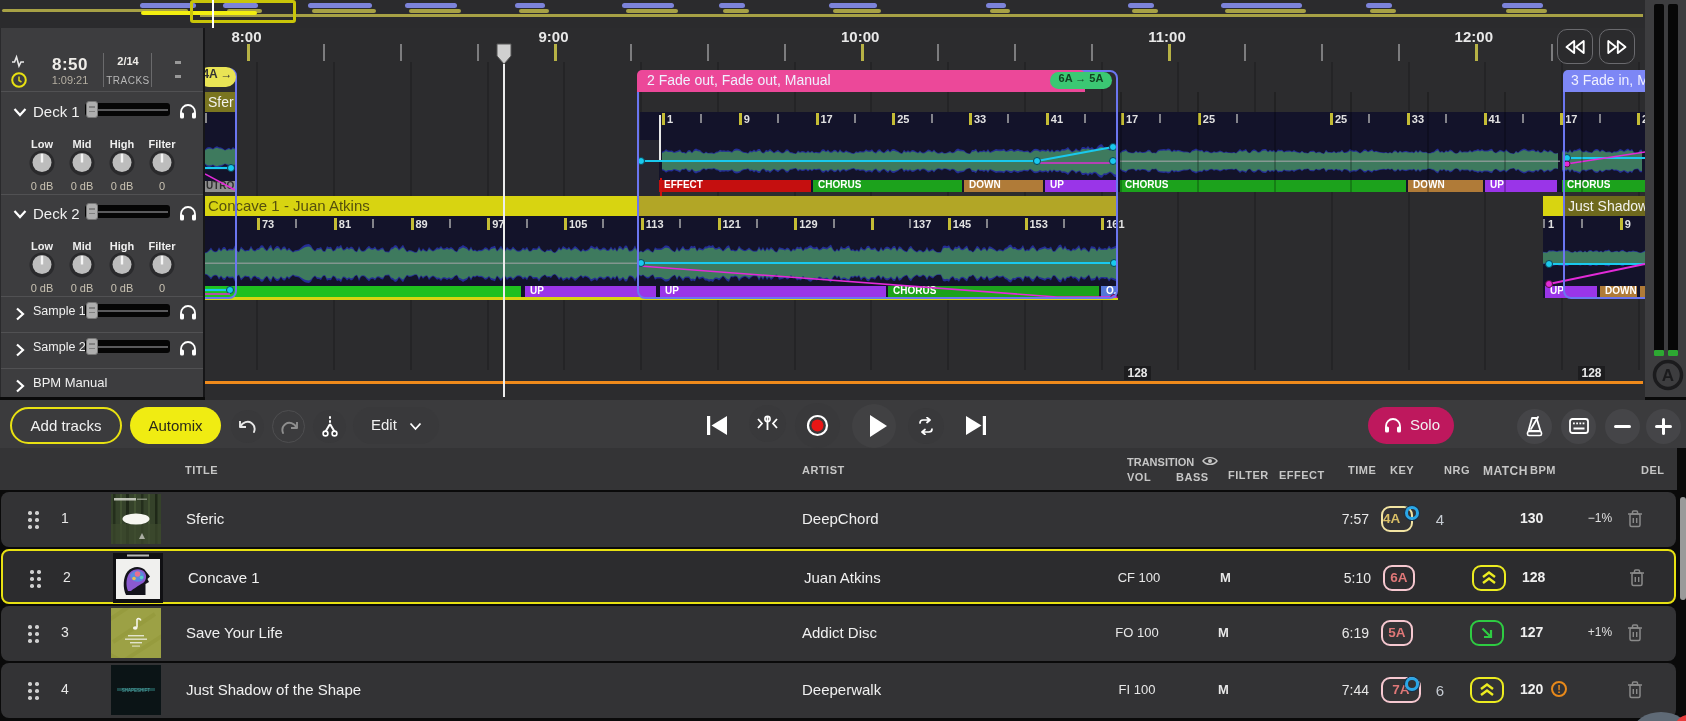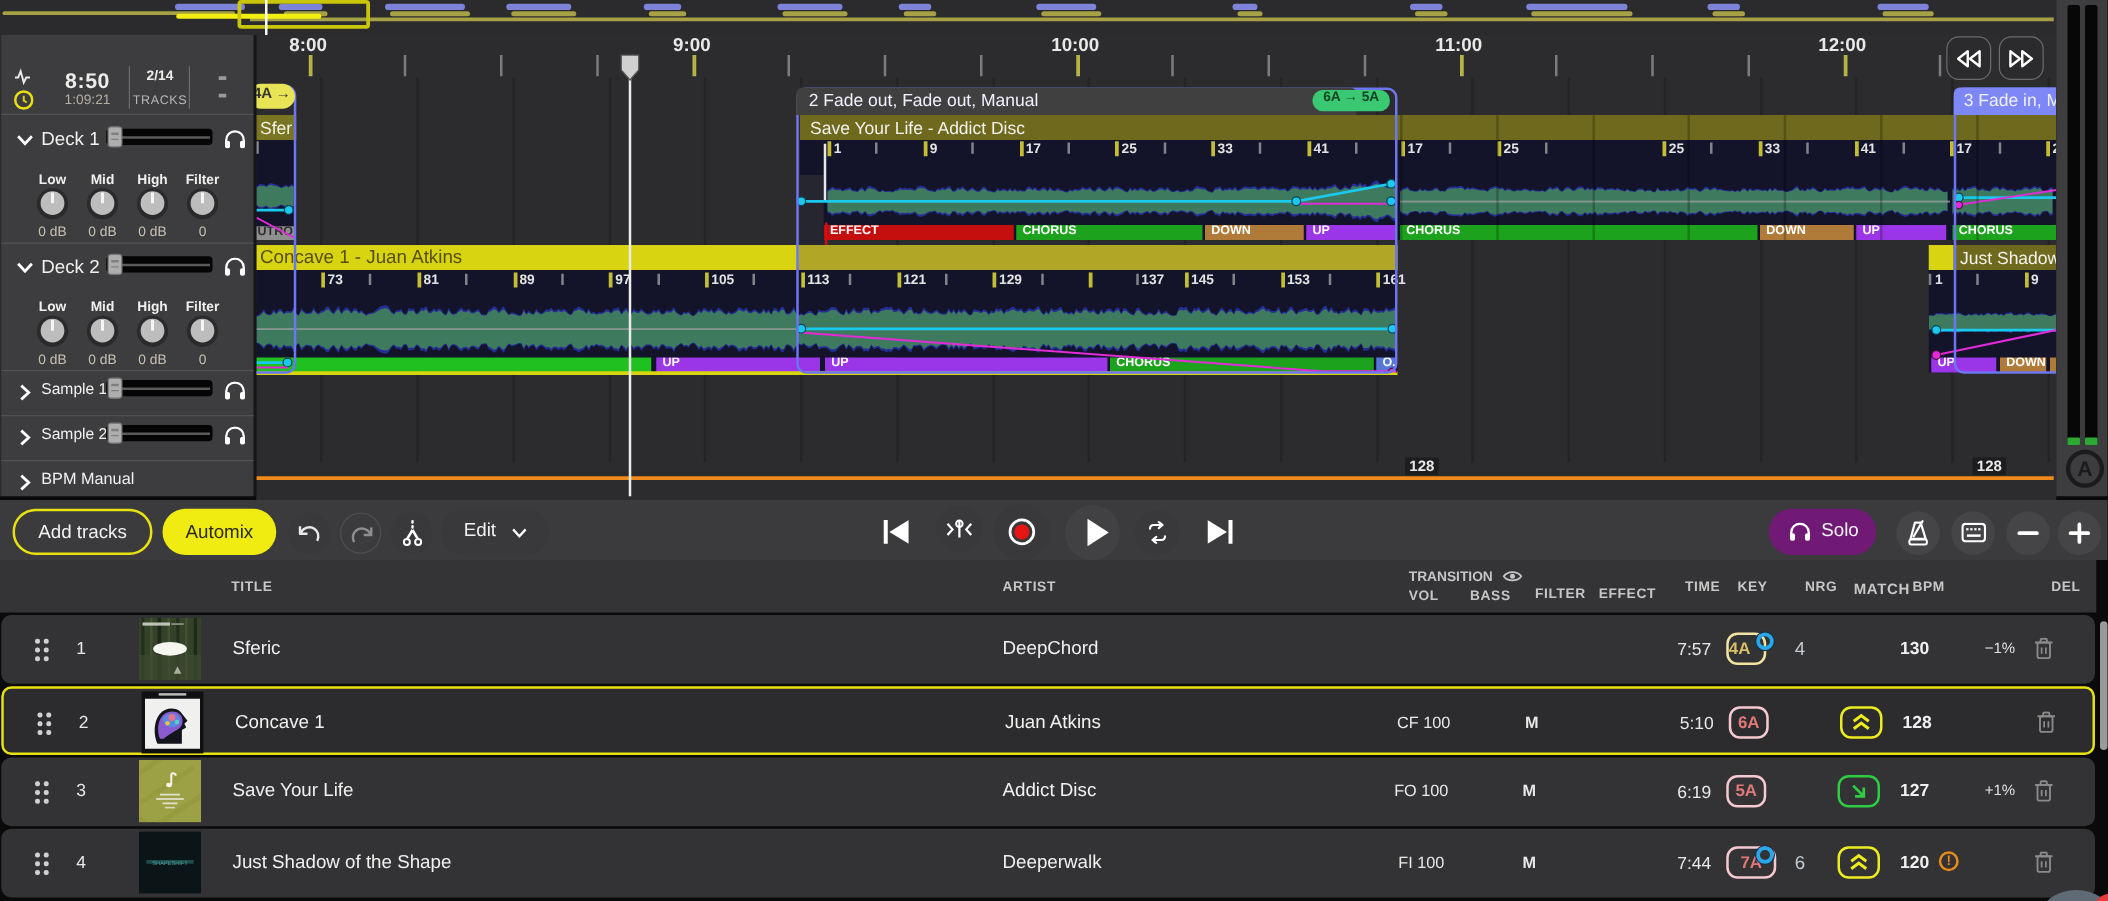--- a/index.html
+++ b/index.html
@@ -76,23 +76,20 @@
     <div class="a" style="left:732.2px;top:16px;width:2px;height:17px;background:#7c7c7e"></div>
     <div class="a" style="left:809.0px;top:16px;width:2px;height:17px;background:#7c7c7e"></div>
     <div class="a" style="left:885.8px;top:16px;width:2px;height:17px;background:#7c7c7e"></div>
     <div class="a" style="left:962.5px;top:16px;width:3px;height:17px;background:#b7b245"></div>
     <div class="a" style="left:1039.2px;top:16px;width:2px;height:17px;background:#7c7c7e"></div>
     <div class="a" style="left:1116.0px;top:16px;width:2px;height:17px;background:#7c7c7e"></div>
     <div class="a" style="left:1192.8px;top:16px;width:2px;height:17px;background:#7c7c7e"></div>
     <div class="a" style="left:1269.5px;top:16px;width:3px;height:17px;background:#b7b245"></div>
     <div class="a" style="left:1346.2px;top:16px;width:2px;height:17px;background:#7c7c7e"></div>
     <div class="a" style="left:1423.0px;top:16px;width:2px;height:17px;background:#7c7c7e"></div>
-    <div class="a" style="left:435px;top:64px;width:1005px;height:20px;background:#6e691d;overflow:hidden">
-      <div class="a" style="left:8px;top:2px;font-size:14px;color:#f2f2ee">Save Your Life - Addict Disc</div>
-    </div>
     <div class="a" style="left:435px;top:84px;width:1005px;height:80px;background:#13132a"></div>
     <svg class="a" style="left:435px;top:84px" width="1005" height="80" viewBox="0 0 1005 80">
       <polygon points="22.0,39.8 24.0,39.0 26.0,37.2 28.0,38.6 30.0,38.8 32.0,38.5 34.0,40.1 36.0,39.2 38.0,38.5 40.0,37.6 42.0,40.2 44.0,40.1 46.0,41.0 48.0,38.3 50.0,38.0 52.0,40.5 54.0,37.4 56.0,36.6 58.0,37.6 60.0,38.1 62.0,40.1 64.0,41.3 66.0,39.5 68.0,40.9 70.0,40.8 72.0,40.6 74.0,41.3 76.0,39.8 78.0,39.4 80.0,37.7 82.0,38.5 84.0,38.2 86.0,38.7 88.0,38.2 90.0,38.9 92.0,39.8 94.0,37.2 96.0,36.4 98.0,36.8 100.0,37.4 102.0,39.2 104.0,40.1 106.0,40.2 108.0,41.1 110.0,38.5 112.0,39.2 114.0,37.6 116.0,39.0 118.0,37.1 120.0,37.0 122.0,40.4 124.0,40.6 126.0,37.7 128.0,38.7 130.0,36.9 132.0,38.7 134.0,40.6 136.0,38.9 138.0,37.8 140.0,39.5 142.0,40.8 144.0,40.2 146.0,37.4 148.0,37.4 150.0,40.0 152.0,40.3 154.0,41.0 156.0,41.4 158.0,38.4 160.0,40.1 162.0,39.0 164.0,39.2 166.0,40.3 168.0,38.4 170.0,40.3 172.0,38.8 174.0,40.5 176.0,39.7 178.0,40.3 180.0,40.3 182.0,37.4 184.0,37.2 186.0,39.2 188.0,37.5 190.0,39.7 192.0,39.6 194.0,37.7 196.0,38.0 198.0,40.3 200.0,37.3 202.0,39.6 204.0,40.1 206.0,38.2 208.0,39.4 210.0,39.9 212.0,41.0 214.0,41.2 216.0,39.3 218.0,40.1 220.0,38.9 222.0,39.4 224.0,39.3 226.0,37.2 228.0,38.5 230.0,38.5 232.0,37.3 234.0,39.7 236.0,40.6 238.0,37.8 240.0,37.3 242.0,39.5 244.0,40.4 246.0,38.4 248.0,37.0 250.0,39.6 252.0,37.3 254.0,36.9 256.0,37.9 258.0,38.9 260.0,40.6 262.0,41.3 264.0,37.8 266.0,39.7 268.0,38.3 270.0,39.7 272.0,37.9 274.0,38.2 276.0,39.6 278.0,40.5 280.0,38.5 282.0,40.6 284.0,40.5 286.0,39.2 288.0,37.6 290.0,38.1 292.0,39.6 294.0,37.4 296.0,39.7 298.0,41.1 300.0,40.5 302.0,39.6 304.0,40.9 306.0,40.9 308.0,40.1 310.0,39.0 312.0,40.5 314.0,40.0 316.0,37.6 318.0,36.6 320.0,37.6 322.0,37.8 324.0,38.2 326.0,40.2 328.0,41.2 330.0,41.6 332.0,38.1 334.0,37.9 336.0,36.7 338.0,40.2 340.0,38.8 342.0,39.0 344.0,38.0 346.0,39.4 348.0,37.0 350.0,40.1 352.0,39.1 354.0,38.0 356.0,37.0 358.0,37.4 360.0,37.6 362.0,37.4 364.0,36.8 366.0,38.9 368.0,38.2 370.0,37.1 372.0,36.9 374.0,38.7 376.0,37.7 378.0,37.1 380.0,38.1 382.0,38.2 384.0,39.2 386.0,38.7 388.0,38.4 390.0,40.5 392.0,38.8 394.0,36.9 396.0,36.7 398.0,37.2 400.0,38.6 402.0,37.6 404.0,37.8 406.0,38.4 408.0,36.8 410.0,39.5 412.0,37.3 414.0,39.8 416.0,37.9 418.0,37.8 420.0,38.9 422.0,36.9 424.0,37.2 426.0,36.6 428.0,34.9 430.0,37.5 432.0,39.5 434.0,38.6 436.0,36.3 438.0,38.0 440.0,38.6 442.0,34.9 444.0,35.0 446.0,36.1 448.0,33.9 450.0,36.2 452.0,35.0 454.0,37.1 456.0,36.4 458.0,34.0 460.0,32.6 462.0,32.3 464.0,35.0 466.0,34.7 468.0,36.1 470.0,37.6 472.0,36.0 474.0,33.6 476.0,32.8 476.0,65.2 474.0,64.4 472.0,62.0 470.0,60.4 468.0,61.9 466.0,63.3 464.0,63.0 462.0,65.7 460.0,65.4 458.0,64.0 456.0,61.6 454.0,60.9 452.0,63.0 450.0,61.8 448.0,64.1 446.0,61.9 444.0,63.0 442.0,63.1 440.0,59.4 438.0,60.0 436.0,61.7 434.0,59.4 432.0,58.5 430.0,60.5 428.0,63.1 426.0,61.4 424.0,60.8 422.0,61.1 420.0,59.1 418.0,60.2 416.0,60.1 414.0,58.2 412.0,60.7 410.0,58.5 408.0,61.2 406.0,59.6 404.0,60.2 402.0,60.4 400.0,59.4 398.0,60.8 396.0,61.3 394.0,61.1 392.0,59.2 390.0,57.5 388.0,59.6 386.0,59.3 384.0,58.8 382.0,59.8 380.0,59.9 378.0,60.9 376.0,60.3 374.0,59.3 372.0,61.1 370.0,60.9 368.0,59.8 366.0,59.1 364.0,61.2 362.0,60.6 360.0,60.4 358.0,60.6 356.0,61.0 354.0,60.0 352.0,58.9 350.0,57.9 348.0,61.0 346.0,58.6 344.0,60.0 342.0,59.0 340.0,59.2 338.0,57.8 336.0,61.3 334.0,60.1 332.0,59.9 330.0,56.4 328.0,56.8 326.0,57.8 324.0,59.8 322.0,60.2 320.0,60.4 318.0,61.4 316.0,60.4 314.0,58.0 312.0,57.5 310.0,59.0 308.0,57.9 306.0,57.1 304.0,57.1 302.0,58.4 300.0,57.5 298.0,56.9 296.0,58.3 294.0,60.6 292.0,58.4 290.0,59.9 288.0,60.4 286.0,58.8 284.0,57.5 282.0,57.4 280.0,59.5 278.0,57.5 276.0,58.4 274.0,59.8 272.0,60.1 270.0,58.3 268.0,59.7 266.0,58.3 264.0,60.2 262.0,56.7 260.0,57.4 258.0,59.1 256.0,60.1 254.0,61.1 252.0,60.7 250.0,58.4 248.0,61.0 246.0,59.6 244.0,57.6 242.0,58.5 240.0,60.7 238.0,60.2 236.0,57.4 234.0,58.3 232.0,60.7 230.0,59.5 228.0,59.5 226.0,60.8 224.0,58.7 222.0,58.6 220.0,59.1 218.0,57.9 216.0,58.7 214.0,56.8 212.0,57.0 210.0,58.1 208.0,58.6 206.0,59.8 204.0,57.9 202.0,58.4 200.0,60.7 198.0,57.7 196.0,60.0 194.0,60.3 192.0,58.4 190.0,58.3 188.0,60.5 186.0,58.8 184.0,60.8 182.0,60.6 180.0,57.7 178.0,57.7 176.0,58.3 174.0,57.5 172.0,59.2 170.0,57.7 168.0,59.6 166.0,57.7 164.0,58.8 162.0,59.0 160.0,57.9 158.0,59.6 156.0,56.6 154.0,57.0 152.0,57.7 150.0,58.0 148.0,60.6 146.0,60.6 144.0,57.8 142.0,57.2 140.0,58.5 138.0,60.2 136.0,59.1 134.0,57.4 132.0,59.3 130.0,61.1 128.0,59.3 126.0,60.3 124.0,57.4 122.0,57.6 120.0,61.0 118.0,60.9 116.0,59.0 114.0,60.4 112.0,58.8 110.0,59.5 108.0,56.9 106.0,57.8 104.0,57.9 102.0,58.8 100.0,60.6 98.0,61.2 96.0,61.6 94.0,60.8 92.0,58.2 90.0,59.1 88.0,59.8 86.0,59.3 84.0,59.8 82.0,59.5 80.0,60.3 78.0,58.6 76.0,58.2 74.0,56.7 72.0,57.4 70.0,57.2 68.0,57.1 66.0,58.5 64.0,56.7 62.0,57.9 60.0,59.9 58.0,60.4 56.0,61.4 54.0,60.6 52.0,57.5 50.0,60.0 48.0,59.7 46.0,57.0 44.0,57.9 42.0,57.8 40.0,60.4 38.0,59.5 36.0,58.8 34.0,57.9 32.0,59.5 30.0,59.2 28.0,59.4 26.0,60.8 24.0,59.0 22.0,58.2" fill="#242e96"></polygon>
       <polygon points="22.0,41.1 24.0,40.3 26.0,39.0 28.0,39.9 30.0,40.1 32.0,39.9 34.0,41.0 36.0,40.4 38.0,39.9 40.0,39.3 42.0,41.0 44.0,41.1 46.0,41.7 48.0,39.8 50.0,39.5 52.0,41.3 54.0,39.2 56.0,38.5 58.0,39.2 60.0,39.5 62.0,40.9 64.0,41.8 66.0,40.7 68.0,41.6 70.0,41.6 72.0,41.4 74.0,42.0 76.0,40.9 78.0,40.6 80.0,39.4 82.0,39.9 84.0,39.7 86.0,40.0 88.0,39.7 90.0,40.1 92.0,40.8 94.0,39.0 96.0,38.4 98.0,38.6 100.0,39.0 102.0,40.3 104.0,41.0 106.0,41.1 108.0,41.7 110.0,40.0 112.0,40.4 114.0,39.3 116.0,40.2 118.0,38.9 120.0,38.7 122.0,41.1 124.0,41.4 126.0,39.4 128.0,40.0 130.0,38.8 132.0,40.0 134.0,41.3 136.0,40.2 138.0,39.4 140.0,40.6 142.0,41.5 144.0,41.1 146.0,39.2 148.0,39.1 150.0,40.9 152.0,41.2 154.0,41.7 156.0,42.0 158.0,40.0 160.0,41.0 162.0,40.3 164.0,40.4 166.0,41.2 168.0,39.9 170.0,41.1 172.0,40.1 174.0,41.3 176.0,40.8 178.0,41.2 180.0,41.2 182.0,39.2 184.0,39.0 186.0,40.3 188.0,39.1 190.0,40.7 192.0,40.7 194.0,39.3 196.0,39.5 198.0,41.1 200.0,39.1 202.0,40.6 204.0,41.0 206.0,39.7 208.0,40.5 210.0,40.9 212.0,41.7 214.0,41.9 216.0,40.6 218.0,41.1 220.0,40.2 222.0,40.6 224.0,40.5 226.0,39.0 228.0,39.8 230.0,39.9 232.0,39.0 234.0,40.7 236.0,41.4 238.0,39.4 240.0,39.0 242.0,40.5 244.0,41.2 246.0,39.9 248.0,38.8 250.0,40.6 252.0,39.0 254.0,38.7 256.0,39.4 258.0,40.1 260.0,41.3 262.0,41.9 264.0,39.5 266.0,40.7 268.0,39.8 270.0,40.8 272.0,39.5 274.0,39.7 276.0,40.6 278.0,41.3 280.0,39.9 282.0,41.3 284.0,41.4 286.0,40.4 288.0,39.3 290.0,39.6 292.0,40.6 294.0,39.1 296.0,40.7 298.0,41.7 300.0,41.4 302.0,40.8 304.0,41.7 306.0,41.6 308.0,41.1 310.0,40.3 312.0,41.3 314.0,41.0 316.0,39.4 318.0,38.5 320.0,39.2 322.0,39.3 324.0,39.6 326.0,41.0 328.0,41.8 330.0,42.1 332.0,39.7 334.0,39.5 336.0,38.6 338.0,41.0 340.0,40.1 342.0,40.2 344.0,39.5 346.0,40.5 348.0,38.9 350.0,41.0 352.0,40.3 354.0,39.6 356.0,38.8 358.0,39.0 360.0,39.2 362.0,39.0 364.0,38.6 366.0,40.1 368.0,39.6 370.0,38.9 372.0,38.7 374.0,39.9 376.0,39.3 378.0,38.8 380.0,39.5 382.0,39.6 384.0,40.3 386.0,40.0 388.0,39.8 390.0,41.3 392.0,40.2 394.0,38.8 396.0,38.6 398.0,38.8 400.0,39.9 402.0,39.1 404.0,39.3 406.0,39.7 408.0,38.5 410.0,40.4 412.0,38.9 414.0,40.6 416.0,39.3 418.0,39.2 420.0,39.9 422.0,38.6 424.0,38.7 426.0,38.3 428.0,37.0 430.0,38.8 432.0,40.2 434.0,39.6 436.0,38.1 438.0,39.1 440.0,39.6 442.0,37.0 444.0,36.9 446.0,37.6 448.0,36.2 450.0,37.7 452.0,36.9 454.0,38.3 456.0,37.9 458.0,36.2 460.0,35.1 462.0,34.8 464.0,36.7 466.0,36.6 468.0,37.6 470.0,38.6 472.0,37.6 474.0,35.9 476.0,35.3 476.0,62.7 474.0,62.1 472.0,60.4 470.0,59.4 468.0,60.4 466.0,61.4 464.0,61.3 462.0,63.2 460.0,62.9 458.0,61.8 456.0,60.1 454.0,59.7 452.0,61.1 450.0,60.3 448.0,61.8 446.0,60.4 444.0,61.1 442.0,61.0 440.0,58.4 438.0,58.9 436.0,59.9 434.0,58.4 432.0,57.8 430.0,59.2 428.0,61.0 426.0,59.7 424.0,59.3 422.0,59.4 420.0,58.1 418.0,58.8 416.0,58.7 414.0,57.4 412.0,59.1 410.0,57.6 408.0,59.5 406.0,58.3 404.0,58.7 402.0,58.9 400.0,58.1 398.0,59.2 396.0,59.4 394.0,59.2 392.0,57.8 390.0,56.7 388.0,58.2 386.0,58.0 384.0,57.7 382.0,58.4 380.0,58.5 378.0,59.2 376.0,58.7 374.0,58.1 372.0,59.3 370.0,59.1 368.0,58.4 366.0,57.9 364.0,59.4 362.0,59.0 360.0,58.8 358.0,59.0 356.0,59.2 354.0,58.4 352.0,57.7 350.0,57.0 348.0,59.1 346.0,57.5 344.0,58.5 342.0,57.8 340.0,57.9 338.0,57.0 336.0,59.4 334.0,58.5 332.0,58.3 330.0,55.9 328.0,56.2 326.0,57.0 324.0,58.4 322.0,58.7 320.0,58.8 318.0,59.5 316.0,58.6 314.0,57.0 312.0,56.7 310.0,57.7 308.0,56.9 306.0,56.4 304.0,56.3 302.0,57.2 300.0,56.6 298.0,56.3 296.0,57.3 294.0,58.9 292.0,57.4 290.0,58.4 288.0,58.7 286.0,57.6 284.0,56.6 282.0,56.7 280.0,58.1 278.0,56.7 276.0,57.4 274.0,58.3 272.0,58.5 270.0,57.2 268.0,58.2 266.0,57.3 264.0,58.5 262.0,56.1 260.0,56.7 258.0,57.9 256.0,58.6 254.0,59.3 252.0,59.0 250.0,57.4 248.0,59.2 246.0,58.1 244.0,56.8 242.0,57.5 240.0,59.0 238.0,58.6 236.0,56.6 234.0,57.3 232.0,59.0 230.0,58.1 228.0,58.2 226.0,59.0 224.0,57.5 222.0,57.4 220.0,57.8 218.0,56.9 216.0,57.4 214.0,56.1 212.0,56.3 210.0,57.1 208.0,57.5 206.0,58.3 204.0,57.0 202.0,57.4 200.0,58.9 198.0,56.9 196.0,58.5 194.0,58.7 192.0,57.3 190.0,57.3 188.0,58.9 186.0,57.7 184.0,59.0 182.0,58.8 180.0,56.8 178.0,56.8 176.0,57.2 174.0,56.7 172.0,57.9 170.0,56.9 168.0,58.1 166.0,56.8 164.0,57.6 162.0,57.7 160.0,57.0 158.0,58.0 156.0,56.0 154.0,56.3 152.0,56.8 150.0,57.1 148.0,58.9 146.0,58.8 144.0,56.9 142.0,56.5 140.0,57.4 138.0,58.6 136.0,57.8 134.0,56.7 132.0,58.0 130.0,59.2 128.0,58.0 126.0,58.6 124.0,56.6 122.0,56.9 120.0,59.3 118.0,59.1 116.0,57.8 114.0,58.7 112.0,57.6 110.0,58.0 108.0,56.3 106.0,56.9 104.0,57.0 102.0,57.7 100.0,59.0 98.0,59.4 96.0,59.6 94.0,59.0 92.0,57.2 90.0,57.9 88.0,58.3 86.0,58.0 84.0,58.3 82.0,58.1 80.0,58.6 78.0,57.4 76.0,57.1 74.0,56.0 72.0,56.6 70.0,56.4 68.0,56.4 66.0,57.3 64.0,56.2 62.0,57.1 60.0,58.5 58.0,58.8 56.0,59.5 54.0,58.8 52.0,56.7 50.0,58.5 48.0,58.2 46.0,56.3 44.0,56.9 42.0,57.0 40.0,58.7 38.0,58.1 36.0,57.6 34.0,57.0 32.0,58.1 30.0,57.9 28.0,58.1 26.0,59.0 24.0,57.7 22.0,56.9" fill="#3e7a5e"></polygon>
       <polygon points="480.0,40.6 482.0,38.7 484.0,38.1 486.0,37.2 488.0,39.7 490.0,40.3 492.0,40.8 494.0,40.6 496.0,38.5 498.0,40.3 500.0,39.2 502.0,40.2 504.0,40.1 506.0,39.6 508.0,37.7 510.0,38.1 512.0,40.7 514.0,40.4 516.0,40.8 518.0,38.0 520.0,37.4 522.0,37.2 524.0,37.1 526.0,37.4 528.0,36.6 530.0,37.0 532.0,39.4 534.0,37.6 536.0,38.6 538.0,37.8 540.0,38.3 542.0,39.0 544.0,39.5 546.0,39.4 548.0,39.8 550.0,40.8 552.0,38.2 554.0,37.5 556.0,36.5 558.0,37.4 560.0,38.3 562.0,37.7 564.0,40.1 566.0,38.5 568.0,39.0 570.0,40.3 572.0,40.6 574.0,39.3 576.0,40.1 578.0,39.4 580.0,38.6 582.0,39.3 584.0,40.5 586.0,39.4 588.0,40.2 590.0,40.4 592.0,40.6 594.0,40.0 596.0,41.0 598.0,38.9 600.0,37.1 602.0,38.8 604.0,38.0 606.0,36.9 608.0,40.2 610.0,40.8 612.0,38.2 614.0,37.3 616.0,37.9 618.0,40.0 620.0,39.6 622.0,37.6 624.0,37.0 626.0,37.1 628.0,39.6 630.0,37.7 632.0,39.1 634.0,38.1 636.0,40.2 638.0,37.4 640.0,38.0 642.0,37.7 644.0,39.8 646.0,38.7 648.0,38.5 650.0,38.4 652.0,39.4 654.0,38.1 656.0,39.3 658.0,39.9 660.0,40.6 662.0,38.7 664.0,40.4 666.0,40.5 668.0,41.2 670.0,39.0 672.0,38.7 674.0,38.7 676.0,40.7 678.0,39.7 680.0,39.8 682.0,40.9 684.0,41.5 686.0,37.7 688.0,40.1 690.0,40.1 692.0,40.2 694.0,38.9 696.0,40.7 698.0,39.6 700.0,39.7 702.0,37.8 704.0,40.6 706.0,40.1 708.0,39.3 710.0,37.1 712.0,38.3 714.0,38.8 716.0,38.2 718.0,39.5 720.0,41.0 722.0,39.6 724.0,37.4 726.0,37.5 728.0,39.5 730.0,38.3 732.0,37.3 734.0,39.4 736.0,38.7 738.0,39.5 740.0,40.1 742.0,40.2 744.0,40.5 746.0,40.0 748.0,41.1 750.0,40.0 752.0,40.9 754.0,38.5 756.0,38.4 758.0,40.8 760.0,38.4 762.0,40.0 764.0,39.3 766.0,38.8 768.0,39.6 770.0,40.0 772.0,39.5 774.0,40.6 776.0,37.9 778.0,40.2 780.0,38.0 782.0,39.8 784.0,40.0 786.0,39.7 788.0,41.1 790.0,41.1 792.0,40.1 794.0,39.5 796.0,37.6 798.0,36.5 800.0,40.1 802.0,39.1 804.0,40.5 806.0,38.2 808.0,39.4 810.0,37.5 812.0,38.3 814.0,40.3 816.0,41.4 818.0,40.7 820.0,37.9 822.0,40.1 824.0,39.4 826.0,39.6 828.0,39.8 830.0,37.9 832.0,39.8 834.0,38.3 836.0,38.1 838.0,36.9 840.0,38.2 842.0,37.0 844.0,38.6 846.0,38.5 848.0,38.3 850.0,37.3 852.0,36.8 854.0,39.9 856.0,40.7 858.0,39.3 860.0,37.8 862.0,38.4 864.0,39.6 866.0,37.2 868.0,39.2 870.0,40.7 872.0,41.3 874.0,41.6 876.0,38.8 878.0,40.5 880.0,38.5 882.0,37.3 884.0,36.4 886.0,36.9 888.0,38.6 890.0,38.3 892.0,37.4 894.0,37.6 896.0,39.4 898.0,38.0 900.0,40.2 902.0,40.1 904.0,37.2 906.0,38.5 908.0,39.8 910.0,38.0 912.0,38.9 914.0,40.9 916.0,41.5 918.0,40.7 918.0,57.3 916.0,56.5 914.0,57.1 912.0,59.1 910.0,60.0 908.0,58.2 906.0,59.5 904.0,60.8 902.0,57.9 900.0,57.8 898.0,60.0 896.0,58.6 894.0,60.4 892.0,60.6 890.0,59.7 888.0,59.4 886.0,61.1 884.0,61.6 882.0,60.7 880.0,59.5 878.0,57.5 876.0,59.2 874.0,56.4 872.0,56.7 870.0,57.3 868.0,58.8 866.0,60.8 864.0,58.4 862.0,59.6 860.0,60.2 858.0,58.7 856.0,57.3 854.0,58.1 852.0,61.2 850.0,60.7 848.0,59.7 846.0,59.5 844.0,59.4 842.0,61.0 840.0,59.8 838.0,61.1 836.0,59.9 834.0,59.7 832.0,58.2 830.0,60.1 828.0,58.2 826.0,58.4 824.0,58.6 822.0,57.9 820.0,60.1 818.0,57.3 816.0,56.6 814.0,57.7 812.0,59.7 810.0,60.5 808.0,58.6 806.0,59.8 804.0,57.5 802.0,58.9 800.0,57.9 798.0,61.5 796.0,60.4 794.0,58.5 792.0,57.9 790.0,56.9 788.0,56.9 786.0,58.3 784.0,58.0 782.0,58.2 780.0,60.0 778.0,57.8 776.0,60.1 774.0,57.4 772.0,58.5 770.0,58.0 768.0,58.4 766.0,59.2 764.0,58.7 762.0,58.0 760.0,59.6 758.0,57.2 756.0,59.6 754.0,59.5 752.0,57.1 750.0,58.0 748.0,56.9 746.0,58.0 744.0,57.5 742.0,57.8 740.0,57.9 738.0,58.5 736.0,59.3 734.0,58.6 732.0,60.7 730.0,59.7 728.0,58.5 726.0,60.5 724.0,60.6 722.0,58.4 720.0,57.0 718.0,58.5 716.0,59.8 714.0,59.2 712.0,59.7 710.0,60.9 708.0,58.7 706.0,57.9 704.0,57.4 702.0,60.2 700.0,58.3 698.0,58.4 696.0,57.3 694.0,59.1 692.0,57.8 690.0,57.9 688.0,57.9 686.0,60.3 684.0,56.5 682.0,57.1 680.0,58.2 678.0,58.3 676.0,57.3 674.0,59.3 672.0,59.3 670.0,59.0 668.0,56.8 666.0,57.5 664.0,57.6 662.0,59.3 660.0,57.4 658.0,58.1 656.0,58.7 654.0,59.9 652.0,58.6 650.0,59.6 648.0,59.5 646.0,59.3 644.0,58.2 642.0,60.3 640.0,60.0 638.0,60.6 636.0,57.8 634.0,59.9 632.0,58.9 630.0,60.3 628.0,58.4 626.0,60.9 624.0,61.0 622.0,60.4 620.0,58.4 618.0,58.0 616.0,60.1 614.0,60.7 612.0,59.8 610.0,57.2 608.0,57.8 606.0,61.1 604.0,60.0 602.0,59.2 600.0,60.9 598.0,59.1 596.0,57.0 594.0,58.0 592.0,57.4 590.0,57.6 588.0,57.8 586.0,58.6 584.0,57.5 582.0,58.7 580.0,59.4 578.0,58.6 576.0,57.9 574.0,58.7 572.0,57.4 570.0,57.7 568.0,59.0 566.0,59.5 564.0,57.9 562.0,60.3 560.0,59.7 558.0,60.6 556.0,61.5 554.0,60.5 552.0,59.8 550.0,57.2 548.0,58.2 546.0,58.6 544.0,58.5 542.0,59.0 540.0,59.7 538.0,60.2 536.0,59.4 534.0,60.4 532.0,58.6 530.0,61.0 528.0,61.4 526.0,60.6 524.0,60.9 522.0,60.8 520.0,60.6 518.0,60.0 516.0,57.2 514.0,57.6 512.0,57.3 510.0,59.9 508.0,60.3 506.0,58.4 504.0,57.9 502.0,57.8 500.0,58.8 498.0,57.7 496.0,59.5 494.0,57.4 492.0,57.2 490.0,57.7 488.0,58.3 486.0,60.8 484.0,59.9 482.0,59.3 480.0,57.4" fill="#242e96"></polygon>
       <polygon points="480.0,41.5 482.0,39.9 484.0,39.4 486.0,38.7 488.0,40.5 490.0,40.9 492.0,41.3 494.0,41.2 496.0,39.7 498.0,41.0 500.0,40.2 502.0,40.9 504.0,40.9 506.0,40.5 508.0,39.2 510.0,39.4 512.0,41.2 514.0,41.0 516.0,41.4 518.0,39.4 520.0,38.8 522.0,38.7 524.0,38.5 526.0,38.7 528.0,38.2 530.0,38.5 532.0,40.2 534.0,39.0 536.0,39.7 538.0,39.1 540.0,39.5 542.0,40.0 544.0,40.4 546.0,40.3 548.0,40.6 550.0,41.3 552.0,39.5 554.0,38.9 556.0,38.2 558.0,38.8 560.0,39.4 562.0,39.0 564.0,40.7 566.0,39.7 568.0,40.0 570.0,40.9 572.0,41.2 574.0,40.3 576.0,40.8 578.0,40.4 580.0,39.8 582.0,40.2 584.0,41.1 586.0,40.4 588.0,40.9 590.0,41.1 592.0,41.2 594.0,40.8 596.0,41.5 598.0,40.1 600.0,38.7 602.0,39.8 604.0,39.3 606.0,38.4 608.0,40.8 610.0,41.3 612.0,39.5 614.0,38.8 616.0,39.2 618.0,40.7 620.0,40.5 622.0,39.1 624.0,38.5 626.0,38.6 628.0,40.3 630.0,39.1 632.0,40.0 634.0,39.3 636.0,40.8 638.0,38.9 640.0,39.3 642.0,39.1 644.0,40.5 646.0,39.8 648.0,39.7 650.0,39.6 652.0,40.2 654.0,39.4 656.0,40.2 658.0,40.7 660.0,41.2 662.0,39.8 664.0,41.1 666.0,41.2 668.0,41.6 670.0,40.1 672.0,39.9 674.0,39.8 676.0,41.3 678.0,40.6 680.0,40.6 682.0,41.4 684.0,41.9 686.0,39.2 688.0,40.8 690.0,40.8 692.0,40.9 694.0,40.0 696.0,41.2 698.0,40.5 700.0,40.5 702.0,39.2 704.0,41.1 706.0,40.9 708.0,40.3 710.0,38.7 712.0,39.5 714.0,39.9 716.0,39.4 718.0,40.4 720.0,41.5 722.0,40.5 724.0,38.9 726.0,38.9 728.0,40.3 730.0,39.5 732.0,38.8 734.0,40.3 736.0,39.8 738.0,40.3 740.0,40.8 742.0,40.9 744.0,41.2 746.0,40.8 748.0,41.6 750.0,40.8 752.0,41.5 754.0,39.7 756.0,39.6 758.0,41.3 760.0,39.6 762.0,40.8 764.0,40.3 766.0,39.9 768.0,40.4 770.0,40.7 772.0,40.4 774.0,41.2 776.0,39.3 778.0,40.9 780.0,39.3 782.0,40.6 784.0,40.8 786.0,40.6 788.0,41.5 790.0,41.6 792.0,40.9 794.0,40.5 796.0,39.0 798.0,38.2 800.0,40.7 802.0,40.1 804.0,41.1 806.0,39.5 808.0,40.3 810.0,38.9 812.0,39.5 814.0,40.9 816.0,41.7 818.0,41.3 820.0,39.4 822.0,40.8 824.0,40.3 826.0,40.5 828.0,40.6 830.0,39.3 832.0,40.6 834.0,39.5 836.0,39.3 838.0,38.5 840.0,39.4 842.0,38.5 844.0,39.6 846.0,39.6 848.0,39.5 850.0,38.8 852.0,38.4 854.0,40.5 856.0,41.2 858.0,40.3 860.0,39.2 862.0,39.6 864.0,40.4 866.0,38.8 868.0,40.1 870.0,41.2 872.0,41.7 874.0,42.0 876.0,40.0 878.0,41.1 880.0,39.7 882.0,38.8 884.0,38.1 886.0,38.4 888.0,39.6 890.0,39.5 892.0,38.8 894.0,38.9 896.0,40.2 898.0,39.3 900.0,40.9 902.0,40.8 904.0,38.8 906.0,39.6 908.0,40.5 910.0,39.3 912.0,39.9 914.0,41.4 916.0,41.8 918.0,41.3 918.0,56.7 916.0,56.2 914.0,56.6 912.0,58.1 910.0,58.7 908.0,57.5 906.0,58.4 904.0,59.2 902.0,57.2 900.0,57.1 898.0,58.7 896.0,57.8 894.0,59.1 892.0,59.2 890.0,58.5 888.0,58.4 886.0,59.6 884.0,59.9 882.0,59.2 880.0,58.3 878.0,56.9 876.0,58.0 874.0,56.0 872.0,56.3 870.0,56.8 868.0,57.9 866.0,59.2 864.0,57.6 862.0,58.4 860.0,58.8 858.0,57.7 856.0,56.8 854.0,57.5 852.0,59.6 850.0,59.2 848.0,58.5 846.0,58.4 844.0,58.4 842.0,59.5 840.0,58.6 838.0,59.5 836.0,58.7 834.0,58.5 832.0,57.4 830.0,58.7 828.0,57.4 826.0,57.5 824.0,57.7 822.0,57.2 820.0,58.6 818.0,56.7 816.0,56.3 814.0,57.1 812.0,58.5 810.0,59.1 808.0,57.7 806.0,58.5 804.0,56.9 802.0,57.9 800.0,57.3 798.0,59.8 796.0,59.0 794.0,57.5 792.0,57.1 790.0,56.4 788.0,56.5 786.0,57.4 784.0,57.2 782.0,57.4 780.0,58.7 778.0,57.1 776.0,58.7 774.0,56.8 772.0,57.6 770.0,57.3 768.0,57.6 766.0,58.1 764.0,57.7 762.0,57.2 760.0,58.4 758.0,56.7 756.0,58.4 754.0,58.3 752.0,56.5 750.0,57.2 748.0,56.4 746.0,57.2 744.0,56.8 742.0,57.1 740.0,57.2 738.0,57.7 736.0,58.2 734.0,57.7 732.0,59.2 730.0,58.5 728.0,57.7 726.0,59.1 724.0,59.1 722.0,57.5 720.0,56.5 718.0,57.6 716.0,58.6 714.0,58.1 712.0,58.5 710.0,59.3 708.0,57.7 706.0,57.1 704.0,56.9 702.0,58.8 700.0,57.5 698.0,57.5 696.0,56.8 694.0,58.0 692.0,57.1 690.0,57.2 688.0,57.2 686.0,58.8 684.0,56.1 682.0,56.6 680.0,57.4 678.0,57.4 676.0,56.7 674.0,58.2 672.0,58.1 670.0,57.9 668.0,56.4 666.0,56.8 664.0,56.9 662.0,58.2 660.0,56.8 658.0,57.3 656.0,57.8 654.0,58.6 652.0,57.8 650.0,58.4 648.0,58.3 646.0,58.2 644.0,57.5 642.0,58.9 640.0,58.7 638.0,59.1 636.0,57.2 634.0,58.7 632.0,58.0 630.0,58.9 628.0,57.7 626.0,59.4 624.0,59.5 622.0,58.9 620.0,57.5 618.0,57.3 616.0,58.8 614.0,59.2 612.0,58.5 610.0,56.7 608.0,57.2 606.0,59.6 604.0,58.7 602.0,58.2 600.0,59.3 598.0,57.9 596.0,56.5 594.0,57.2 592.0,56.8 590.0,56.9 588.0,57.1 586.0,57.6 584.0,56.9 582.0,57.8 580.0,58.2 578.0,57.6 576.0,57.2 574.0,57.7 572.0,56.8 570.0,57.1 568.0,58.0 566.0,58.3 564.0,57.3 562.0,59.0 560.0,58.6 558.0,59.2 556.0,59.8 554.0,59.1 552.0,58.5 550.0,56.7 548.0,57.4 546.0,57.7 544.0,57.6 542.0,58.0 540.0,58.5 538.0,58.9 536.0,58.3 534.0,59.0 532.0,57.8 530.0,59.5 528.0,59.8 526.0,59.3 524.0,59.5 522.0,59.3 520.0,59.2 518.0,58.6 516.0,56.6 514.0,57.0 512.0,56.8 510.0,58.6 508.0,58.8 506.0,57.5 504.0,57.1 502.0,57.1 500.0,57.8 498.0,57.0 496.0,58.3 494.0,56.8 492.0,56.7 490.0,57.1 488.0,57.5 486.0,59.3 484.0,58.6 482.0,58.1 480.0,56.5" fill="#3e7a5e"></polygon>
       <polygon points="922.0,37.7 924.0,40.6 926.0,38.4 928.0,40.2 930.0,37.3 932.0,40.4 934.0,37.8 936.0,37.9 938.0,37.1 940.0,36.3 942.0,39.2 944.0,39.7 946.0,38.3 948.0,39.6 950.0,40.1 952.0,40.4 954.0,37.9 956.0,37.1 958.0,37.2 960.0,39.5 962.0,37.4 964.0,38.4 966.0,39.9 968.0,39.4 970.0,39.4 972.0,40.8 974.0,39.2 976.0,39.6 978.0,38.8 980.0,37.1 982.0,37.8 984.0,39.0 986.0,37.5 988.0,36.5 990.0,38.2 992.0,36.9 994.0,40.3 996.0,40.8 998.0,40.8 1000.0,37.7 1002.0,37.8 1002.0,60.2 1000.0,60.3 998.0,57.2 996.0,57.2 994.0,57.7 992.0,61.1 990.0,59.8 988.0,61.5 986.0,60.5 984.0,59.0 982.0,60.2 980.0,60.9 978.0,59.2 976.0,58.4 974.0,58.8 972.0,57.2 970.0,58.6 968.0,58.6 966.0,58.1 964.0,59.6 962.0,60.6 960.0,58.5 958.0,60.8 956.0,60.9 954.0,60.1 952.0,57.6 950.0,57.9 948.0,58.4 946.0,59.7 944.0,58.3 942.0,58.8 940.0,61.7 938.0,60.9 936.0,60.1 934.0,60.2 932.0,57.6 930.0,60.7 928.0,57.8 926.0,59.6 924.0,57.4 922.0,60.3" fill="#242e96"></polygon>
       <polygon points="922.0,39.4 924.0,41.2 926.0,39.7 928.0,40.9 930.0,38.9 932.0,41.0 934.0,39.2 936.0,39.2 938.0,38.6 940.0,38.0 942.0,40.0 944.0,40.5 946.0,39.5 948.0,40.5 950.0,40.8 952.0,41.1 954.0,39.3 956.0,38.6 958.0,38.6 960.0,40.3 962.0,38.8 964.0,39.5 966.0,40.6 968.0,40.3 970.0,40.3 972.0,41.3 974.0,40.2 976.0,40.5 978.0,39.9 980.0,38.7 982.0,39.1 984.0,39.9 986.0,38.9 988.0,38.1 990.0,39.3 992.0,38.4 994.0,40.8 996.0,41.3 998.0,41.4 1000.0,39.2 1002.0,39.1 1002.0,58.9 1000.0,58.8 998.0,56.6 996.0,56.7 994.0,57.2 992.0,59.6 990.0,58.7 988.0,59.9 986.0,59.1 984.0,58.1 982.0,58.9 980.0,59.3 978.0,58.1 976.0,57.5 974.0,57.8 972.0,56.7 970.0,57.7 968.0,57.7 966.0,57.4 964.0,58.5 962.0,59.2 960.0,57.7 958.0,59.4 956.0,59.4 954.0,58.7 952.0,56.9 950.0,57.2 948.0,57.5 946.0,58.5 944.0,57.5 942.0,58.0 940.0,60.0 938.0,59.4 936.0,58.8 934.0,58.8 932.0,57.0 930.0,59.1 928.0,57.1 926.0,58.3 924.0,56.8 922.0,58.6" fill="#3e7a5e"></polygon>
       <rect x="480" y="48.5" width="440" height="1.5" fill="#9aa0a0" opacity="0.8"></rect>
     </svg>
@@ -295,21 +292,21 @@
     <div class="a" style="left:1435.0px;top:258px;width:5.0px;height:12px;background:#b07b38;overflow:hidden"></div>
     <svg class="a" style="left:1338px;top:188px" width="102" height="82" viewBox="0 0 102 82">
       <path d="M5 48 L102 48" stroke="#19c9ee" stroke-width="2.2"></path>
       <circle cx="6" cy="48" r="3.5" fill="#19c9ee" stroke="#0b4455" stroke-width="1"></circle>
       <path d="M6 68 L102 48" stroke="#e32ad8" stroke-width="1.8"></path>
       <circle cx="6" cy="68" r="3.5" fill="#e32ad8" stroke="#551144" stroke-width="1"></circle>
     </svg>
     <div class="a" style="left:-10px;top:40px;width:42px;height:231px;border:2.5px solid #6b76f0;border-radius:8px"></div>
     <div class="a" style="left:-6px;top:39px;width:37px;height:20px;background:#e9e455;border-radius:10px;text-align:center;font-size:12px;font-weight:bold;color:#333">4A →</div>
     <div class="a" style="left:432px;top:42px;width:481px;height:229px;border:2.5px solid #6b76f0;border-radius:8px;"></div>
-    <div class="a" style="left:432px;top:42px;width:448px;height:22px;background:#404040;border-radius:5px 5px 0 0">
+    <div class="a" style="left:432px;top:42px;width:448px;height:22px;background:#ec4899;border-radius:5px 5px 0 0">
       <div class="a" style="left:10px;top:2px;font-size:14px;color:#f0f0ff">2 Fade out, Fade out, Manual</div>
       <div class="a" style="left:413px;top:2px;width:62px;height:17px;background:#3bc873;border-radius:9px;text-align:center;font-size:11px;font-weight:bold;color:#114422">6A → 5A</div>
     </div>
     <div class="a" style="left:1358px;top:42px;width:92px;height:229px;border:2.5px solid #6b76f0;border-radius:8px"></div>
     <div class="a" style="left:1358px;top:42px;width:82px;height:22px;background:#7d87f5;border-radius:5px 0 0 0;overflow:hidden">
       <div class="a" style="left:8px;top:2px;font-size:14px;color:#f0f0ff">3 Fade in, M</div>
     </div>
     <div class="a" style="left:919px;top:338px;width:27px;height:14px;background:#1d1d1f;text-align:center;font-size:12px;font-weight:bold;color:#e8e8e8">128</div>
     <div class="a" style="left:1373px;top:338px;width:27px;height:14px;background:#1d1d1f;text-align:center;font-size:12px;font-weight:bold;color:#e8e8e8">128</div>
     <div class="a" style="left:0;top:353px;width:1438px;height:2.5px;background:#ef8a1b"></div>
@@ -540,21 +537,21 @@
     </div>
     <div class="a" style="left:908px;top:8px;width:36px;height:36px;border-radius:50%;background:#39393b">
       <svg style="margin:9px 0 0 8px" width="20" height="18" viewBox="0 0 20 18">
         <path d="M4 6 C4 4 5 3 7 3 L14 3 M14 3 L11 0.5 M14 3 L11 5.5 M16 12 C16 14 15 15 13 15 L6 15 M6 15 L9 12.5 M6 15 L9 17.5" stroke="#fff" stroke-width="1.7" fill="none" stroke-linecap="round"></path>
       </svg>
     </div>
     <svg class="a" style="left:966px;top:15px" width="21" height="21" viewBox="0 0 21 21">
       <rect x="16.8" y="1" width="3.2" height="19" fill="#fff"></rect>
       <polygon points="0,1 0,20 15.5,10.5" fill="#fff"></polygon>
     </svg>
-    <div class="a" style="left:1415px;top:7px;width:86px;height:37px;background:#701a75;border-radius:19px">
+    <div class="a" style="left:1368px;top:7px;width:86px;height:37px;background:#be185d;border-radius:19px">
       <svg class="a" style="left:16px;top:11px" width="18" height="15" viewBox="0 0 18 15">
         <path d="M2 12 L2 8 A7 7 0 0 1 16 8 L16 12" stroke="#fff" stroke-width="1.8" fill="none"></path>
         <rect x="1" y="8.5" width="4" height="6" rx="1.6" fill="#fff"></rect>
         <rect x="13" y="8.5" width="4" height="6" rx="1.6" fill="#fff"></rect>
       </svg>
       <span style="position:absolute;left:42px;top:9px;font-size:15px;color:#f2f2f2">Solo</span>
     </div>
     <div class="a" style="left:1517px;top:9px;width:35px;height:35px;border-radius:50%;background:#454548">
       <svg style="margin:7px 0 0 9px" width="18" height="21" viewBox="0 0 18 21">
         <path d="M6 2 L10.5 2 L14.5 15 L2.5 15 Z" stroke="#fff" stroke-width="1.8" fill="none" stroke-linejoin="round"></path>

